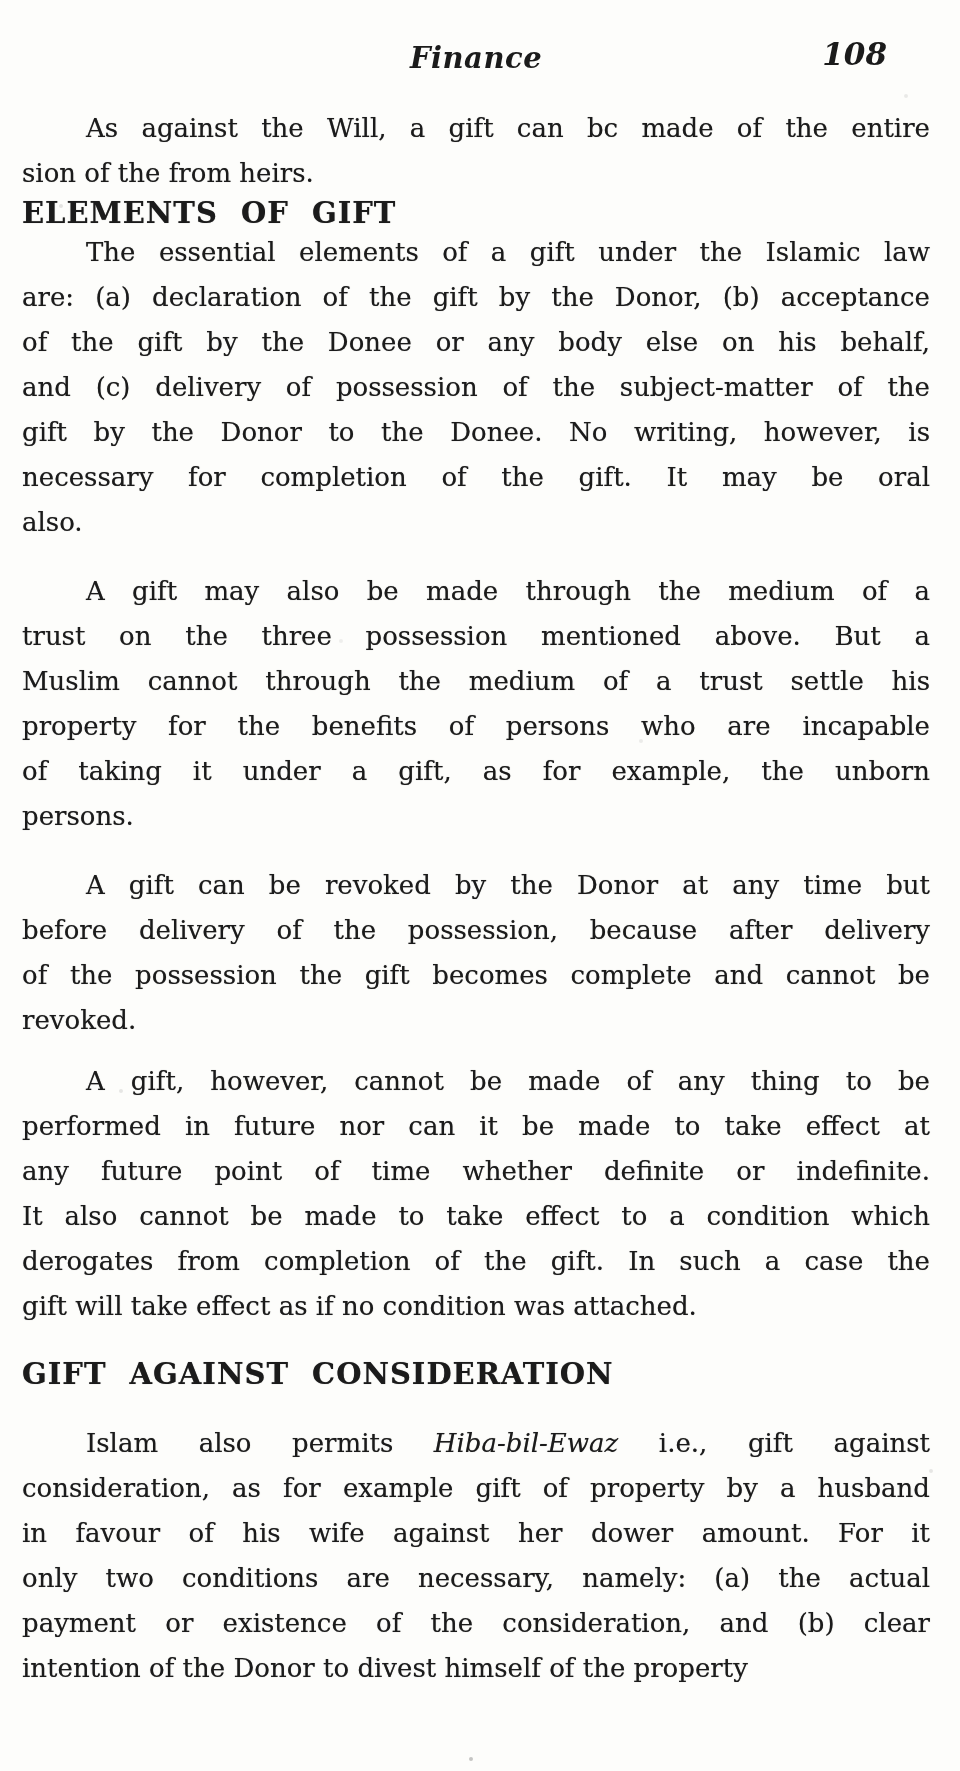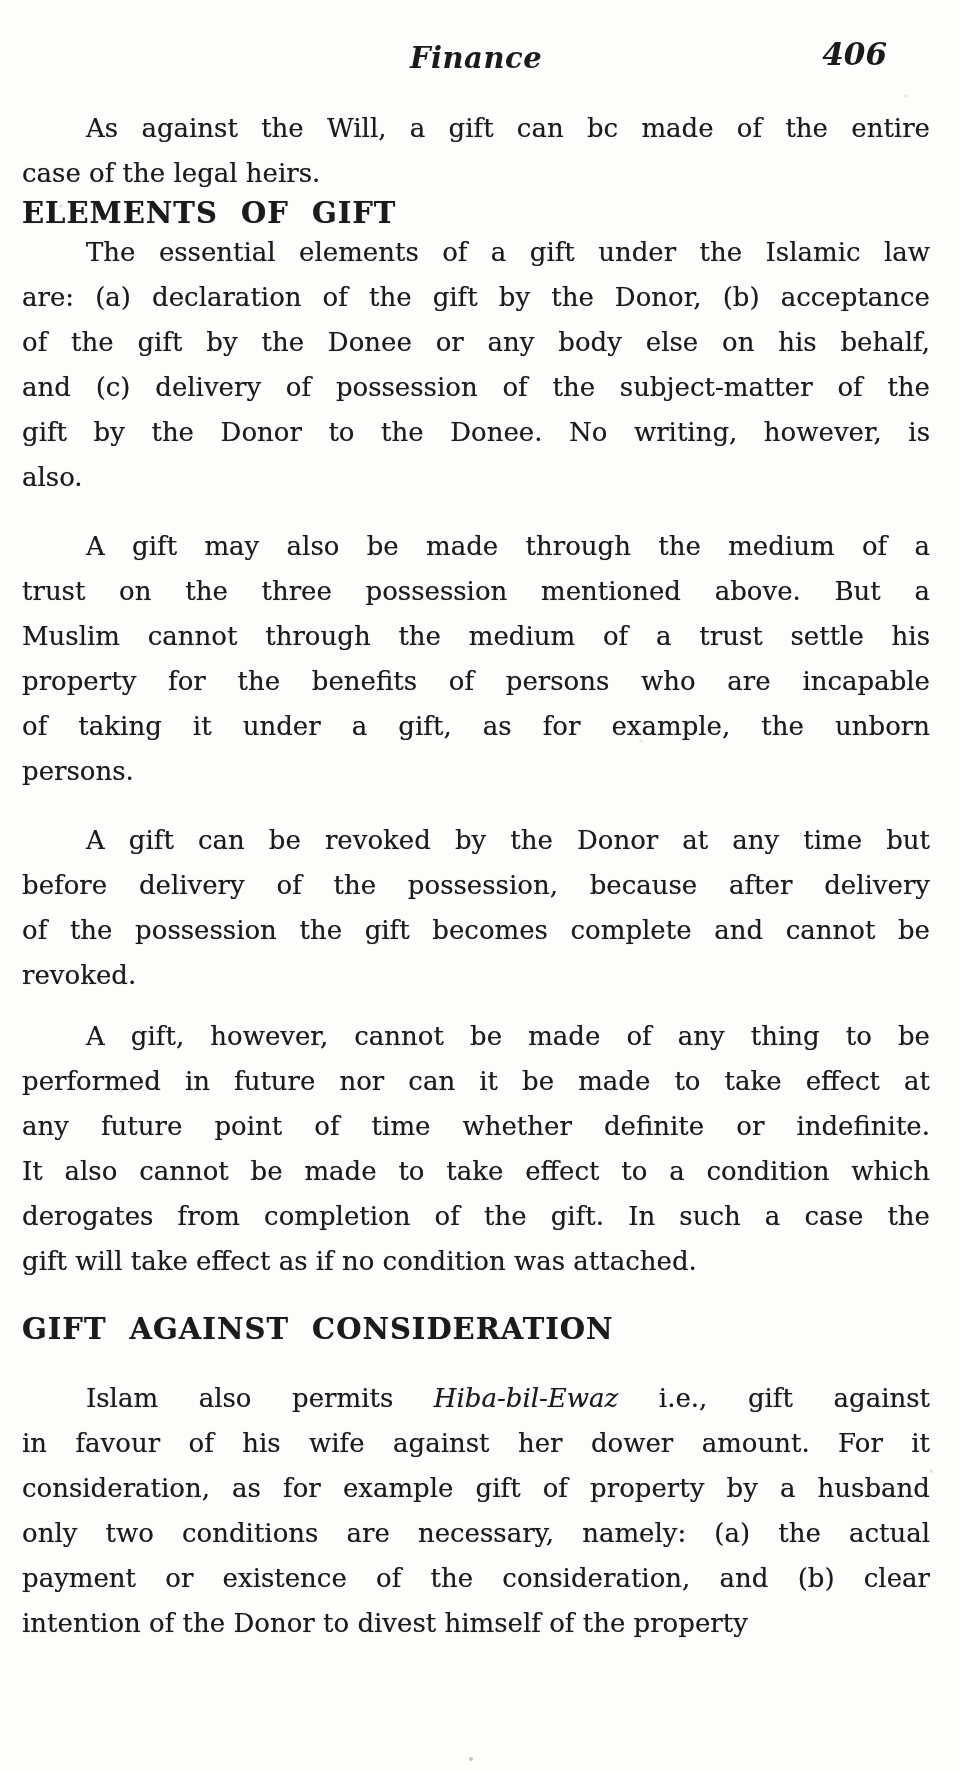--- a/index.html
+++ b/index.html
@@ -85,34 +85,35 @@
   }
 </style>
 </head>
 <body>
 
 <div class="page">
   <div class="speckles"></div>
   <div class="column">
     <div class="header">
       <div class="running-title">Finance</div>
-      <div class="page-number">406</div>
+      <div class="page-number">108</div>
     </div>
     <div id="content">
         <div class="paragraph">
           <div class="line first">As against the Will, a gift can bc made of the entire</div>
-          <div class="line last">case of the legal heirs.</div>
+          <div class="line last">sion of the from heirs.</div>
         </div>
         <div class="section-heading">ELEMENTS OF GIFT</div>
         <div class="paragraph">
           <div class="line first">The essential elements of a gift under the Islamic law</div>
           <div class="line">are: (a) declaration of the gift by the Donor, (b) acceptance</div>
           <div class="line">of the gift by the Donee or any body else on his behalf,</div>
           <div class="line">and (c) delivery of possession of the subject-matter of the</div>
           <div class="line">gift by the Donor to the Donee.  No writing, however, is</div>
+          <div class="line">necessary for completion of the gift.  It may be oral</div>
           <div class="line last">also.</div>
         </div>
         <div class="paragraph gap-medium">
           <div class="line first">A gift may also be made through the medium of a</div>
           <div class="line">trust on the three possession mentioned above.  But a</div>
           <div class="line">Muslim cannot through the medium of a trust settle his</div>
           <div class="line">property for the benefits of persons who are incapable</div>
           <div class="line">of taking it under a gift, as for example, the unborn</div>
           <div class="line last">persons.</div>
         </div>
@@ -126,21 +127,21 @@
           <div class="line first">A gift, however, cannot be made of any thing to be</div>
           <div class="line">performed in future nor can it be made to take effect at</div>
           <div class="line">any future point of time whether definite or indefinite.</div>
           <div class="line">It also cannot be made to take effect to a condition which</div>
           <div class="line">derogates from completion of the gift.  In such a case the</div>
           <div class="line last">gift will take effect as if no condition was attached.</div>
         </div>
         <div class="section-heading second">GIFT AGAINST CONSIDERATION</div>
         <div class="paragraph">
           <div class="line first">Islam also permits <i>Hiba-bil-Ewaz</i> i.e., gift against</div>
+          <div class="line">consideration, as for example gift of property by a husband</div>
           <div class="line">in favour of his wife against her dower amount.  For it</div>
-          <div class="line">consideration, as for example gift of property by a husband</div>
           <div class="line">only two conditions are necessary, namely: (a) the actual</div>
           <div class="line">payment or existence of the consideration, and (b) clear</div>
           <div class="line last">intention of the Donor to divest himself of the property</div>
         </div>
       </div>
   </div>
 </div>
 
 </body></html>

